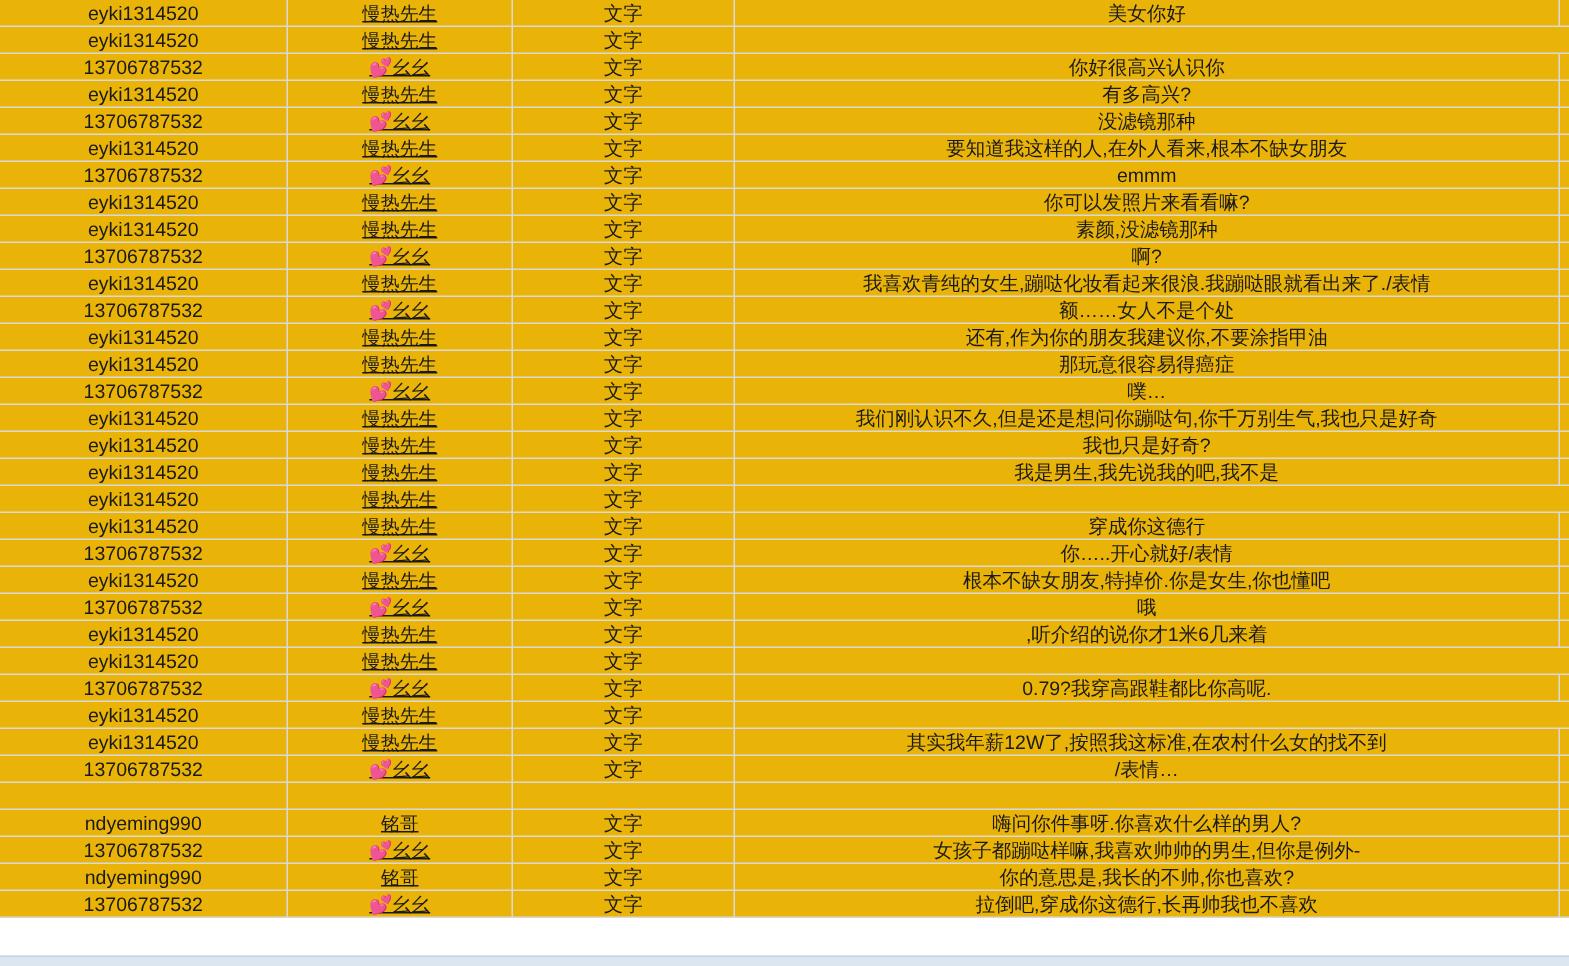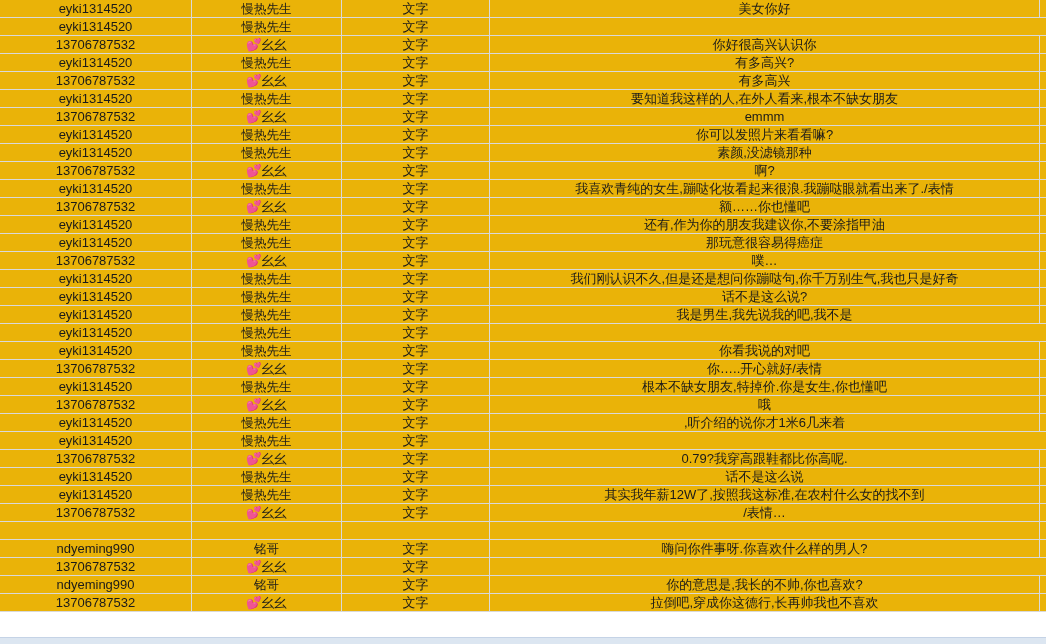--- a/index.html
+++ b/index.html
@@ -32,21 +32,21 @@
     text-align: center;
     font-size: 13px;
     color: #1a1a1a;
     border-right: 1px solid #d9d9d9;
     overflow: hidden;
     white-space: nowrap;
   }
   .cell.filler {
     border-right: none;
   }
-  .cell.nickname { font-size: 12.5px; }
+  .cell.nickname { font-size: 12.5px; text-decoration: underline; }
   .bottom-bar {
     position: absolute;
     left: 0; bottom: 0;
     width: 1046px;
     height: 7px;
     background: #dce6f1;
     border-top: 1px solid #c5d3e6;
   }
 </style>
 </head>
@@ -78,21 +78,21 @@
         <div class="cell account">eyki1314520</div>
         <div class="cell nickname">慢热先生</div>
         <div class="cell type">文字</div>
         <div class="cell content">有多高兴?</div>
         <div class="cell filler"></div>
       </div>
       <div class="row">
         <div class="cell account">13706787532</div>
         <div class="cell nickname">💕幺幺</div>
         <div class="cell type">文字</div>
-        <div class="cell content">有多高兴</div>
+        <div class="cell content">没滤镜那种</div>
         <div class="cell filler"></div>
       </div>
       <div class="row">
         <div class="cell account">eyki1314520</div>
         <div class="cell nickname">慢热先生</div>
         <div class="cell type">文字</div>
         <div class="cell content">要知道我这样的人,在外人看来,根本不缺女朋友</div>
         <div class="cell filler"></div>
       </div>
       <div class="row">
@@ -127,21 +127,21 @@
         <div class="cell account">eyki1314520</div>
         <div class="cell nickname">慢热先生</div>
         <div class="cell type">文字</div>
         <div class="cell content">我喜欢青纯的女生,蹦哒化妆看起来很浪.我蹦哒眼就看出来了./表情</div>
         <div class="cell filler"></div>
       </div>
       <div class="row">
         <div class="cell account">13706787532</div>
         <div class="cell nickname">💕幺幺</div>
         <div class="cell type">文字</div>
-        <div class="cell content">额……你也懂吧</div>
+        <div class="cell content">额……女人不是个处</div>
         <div class="cell filler"></div>
       </div>
       <div class="row">
         <div class="cell account">eyki1314520</div>
         <div class="cell nickname">慢热先生</div>
         <div class="cell type">文字</div>
         <div class="cell content">还有,作为你的朋友我建议你,不要涂指甲油</div>
         <div class="cell filler"></div>
       </div>
       <div class="row">
@@ -162,41 +162,41 @@
         <div class="cell account">eyki1314520</div>
         <div class="cell nickname">慢热先生</div>
         <div class="cell type">文字</div>
         <div class="cell content">我们刚认识不久,但是还是想问你蹦哒句,你千万别生气,我也只是好奇</div>
         <div class="cell filler"></div>
       </div>
       <div class="row">
         <div class="cell account">eyki1314520</div>
         <div class="cell nickname">慢热先生</div>
         <div class="cell type">文字</div>
-        <div class="cell content">话不是这么说?</div>
+        <div class="cell content">我也只是好奇?</div>
         <div class="cell filler"></div>
       </div>
       <div class="row">
         <div class="cell account">eyki1314520</div>
         <div class="cell nickname">慢热先生</div>
         <div class="cell type">文字</div>
         <div class="cell content">我是男生,我先说我的吧,我不是</div>
         <div class="cell filler"></div>
       </div>
       <div class="row">
         <div class="cell account">eyki1314520</div>
         <div class="cell nickname">慢热先生</div>
         <div class="cell type">文字</div>
         <div class="cell filler"></div>
       </div>
       <div class="row">
         <div class="cell account">eyki1314520</div>
         <div class="cell nickname">慢热先生</div>
         <div class="cell type">文字</div>
-        <div class="cell content">你看我说的对吧</div>
+        <div class="cell content">穿成你这德行</div>
         <div class="cell filler"></div>
       </div>
       <div class="row">
         <div class="cell account">13706787532</div>
         <div class="cell nickname">💕幺幺</div>
         <div class="cell type">文字</div>
         <div class="cell content">你…..开心就好/表情</div>
         <div class="cell filler"></div>
       </div>
       <div class="row">
@@ -230,21 +230,20 @@
         <div class="cell account">13706787532</div>
         <div class="cell nickname">💕幺幺</div>
         <div class="cell type">文字</div>
         <div class="cell content">0.79?我穿高跟鞋都比你高呢.</div>
         <div class="cell filler"></div>
       </div>
       <div class="row">
         <div class="cell account">eyki1314520</div>
         <div class="cell nickname">慢热先生</div>
         <div class="cell type">文字</div>
-        <div class="cell content">话不是这么说</div>
         <div class="cell filler"></div>
       </div>
       <div class="row">
         <div class="cell account">eyki1314520</div>
         <div class="cell nickname">慢热先生</div>
         <div class="cell type">文字</div>
         <div class="cell content">其实我年薪12W了,按照我这标准,在农村什么女的找不到</div>
         <div class="cell filler"></div>
       </div>
       <div class="row">
@@ -265,20 +264,21 @@
         <div class="cell account">ndyeming990</div>
         <div class="cell nickname">铭哥</div>
         <div class="cell type">文字</div>
         <div class="cell content">嗨问你件事呀.你喜欢什么样的男人?</div>
         <div class="cell filler"></div>
       </div>
       <div class="row">
         <div class="cell account">13706787532</div>
         <div class="cell nickname">💕幺幺</div>
         <div class="cell type">文字</div>
+        <div class="cell content">女孩子都蹦哒样嘛,我喜欢帅帅的男生,但你是例外-</div>
         <div class="cell filler"></div>
       </div>
       <div class="row">
         <div class="cell account">ndyeming990</div>
         <div class="cell nickname">铭哥</div>
         <div class="cell type">文字</div>
         <div class="cell content">你的意思是,我长的不帅,你也喜欢?</div>
         <div class="cell filler"></div>
       </div>
       <div class="row">

